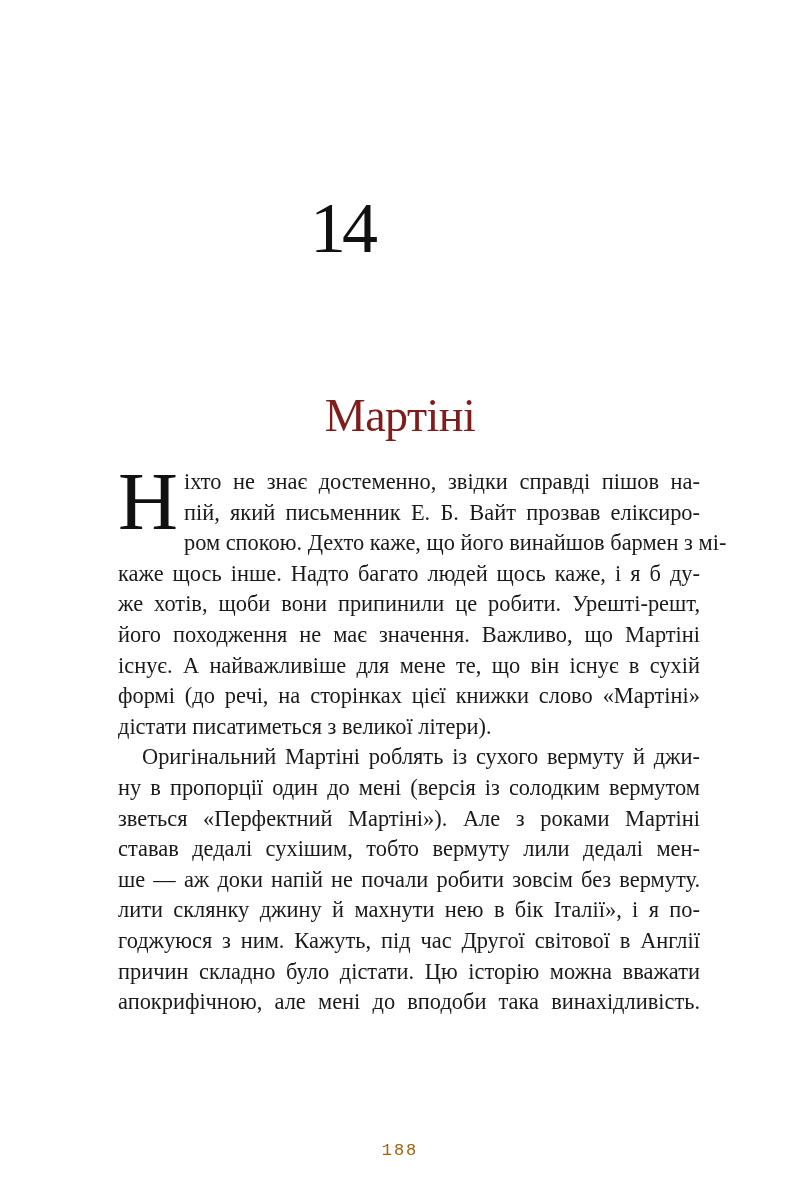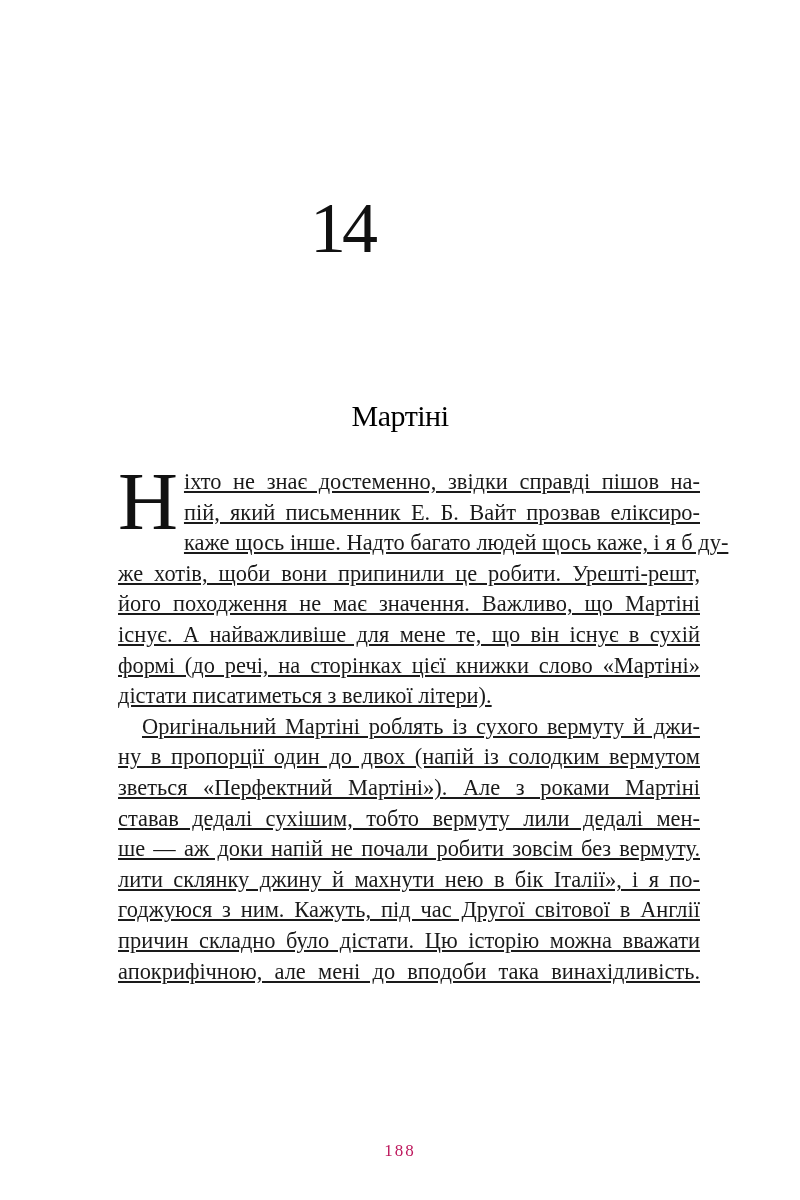--- a/index.html
+++ b/index.html
@@ -4,62 +4,63 @@
 <style>
   html, body { margin: 0; padding: 0; background: #ffffff; }
   body { width: 800px; height: 1200px; position: relative; overflow: hidden; color: #1a1a1a; }
   .chapter-number {
     position: absolute; left: 0; width: 684px; top: 178px; text-align: center;
     font-family: "Liberation Serif", serif; font-size: 72px; line-height: 100px;
     letter-spacing: -4px; color: #111;
   }
   .chapter-title {
     position: absolute; left: 0; width: 800px; top: 394px; text-align: center;
-    font-family: "Liberation Serif", serif; font-size: 30px; line-height: 44px; color: #000000;
+    font-family: "Liberation Serif", serif; font-size: 46px; line-height: 44px; color: #7f1d1d;
     letter-spacing: -0.5px;
   }
   .body-text {
     position: absolute; left: 118px; width: 582px; top: 467px;
     font-family: "Liberation Serif", serif; font-size: 22.4px; line-height: 30.6px;
     color: #1a1a1a; text-align: justify; hyphens: manual;
   }
   .body-text p { margin: 0; }
-  .line { display: block; text-align: justify; text-align-last: justify; white-space: nowrap; overflow: visible; text-decoration: underline; }
+  .line { display: block; text-align: justify; text-align-last: justify; white-space: nowrap; overflow: visible; }
   .line.last { text-align-last: left; }
   .dropcap {
     float: left; font-family: "Liberation Serif", serif; font-size: 83px; line-height: 62px;
     height: 60px; margin: 3px 6px 0 0; padding: 0; color: #111;
   }
   .page-number {
     position: absolute; left: 0; width: 800px; top: 1141px; text-align: center;
-    font-family: Liberation Serif, serif; font-size: 17px; letter-spacing: 2px; color: #be185d;
+    font-family: Liberation Mono, monospace; font-size: 17px; letter-spacing: 2px; color: #a16207;
   }
 </style>
 </head>
 <body>
 
 <div>
   <div class="chapter-number">14</div>
   <div class="chapter-title">Мартіні</div>
 
   <div class="body-text">
     <p>
       <span class="dropcap">Н</span>
       <span class="line">іхто не знає достеменно, звідки справді пішов на-</span>
       <span class="line">пій, який письменник Е. Б. Вайт прозвав еліксиро-</span>
+      <span class="line">ром спокою. Дехто каже, що його винайшов бармен з мі-</span>
       <span class="line">каже щось інше. Надто багато людей щось каже, і я б ду-</span>
       <span class="line">же хотів, щоби вони припинили це робити. Урешті-решт,</span>
       <span class="line">його походження не має значення. Важливо, що Мартіні</span>
       <span class="line">існує. А найважливіше для мене те, що він існує в сухій</span>
       <span class="line">формі (до речі, на сторінках цієї книжки слово «Мартіні»</span>
       <span class="line last">дістати писатиметься з великої літери).</span>
     </p>
     <p>
       <span class="line" style="padding-left:24px">Оригінальний Мартіні роблять із сухого вермуту й джи-</span>
-      <span class="line">ну в пропорції один до двох (напій із солодким вермутом</span>
+      <span class="line">ну в пропорції один до мені (версія із солодким вермутом</span>
       <span class="line">зветься «Перфектний Мартіні»). Але з роками Мартіні</span>
       <span class="line">ставав дедалі сухішим, тобто вермуту лили дедалі мен-</span>
       <span class="line">ше — аж доки напій не почали робити зовсім без вермуту.</span>
       <span class="line">лити склянку джину й махнути нею в бік Італії», і я по-</span>
       <span class="line">годжуюся з ним. Кажуть, під час Другої світової в Англії</span>
       <span class="line">причин складно було дістати. Цю історію можна вважати</span>
       <span class="line">апокрифічною, але мені до вподоби така винахідливість.</span>
     </p>
   </div>
 

